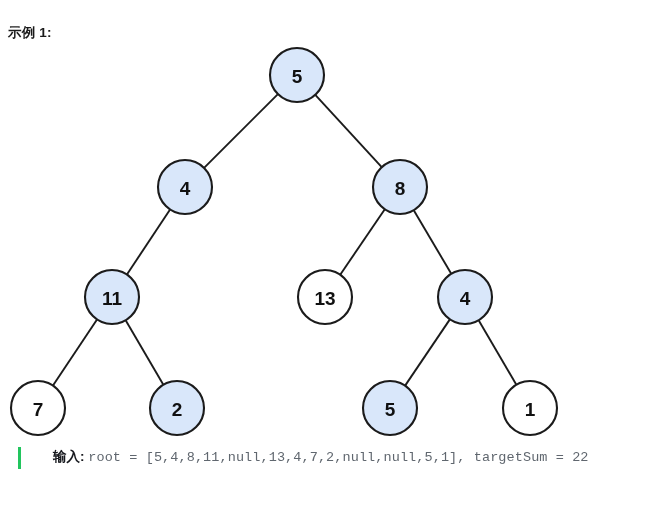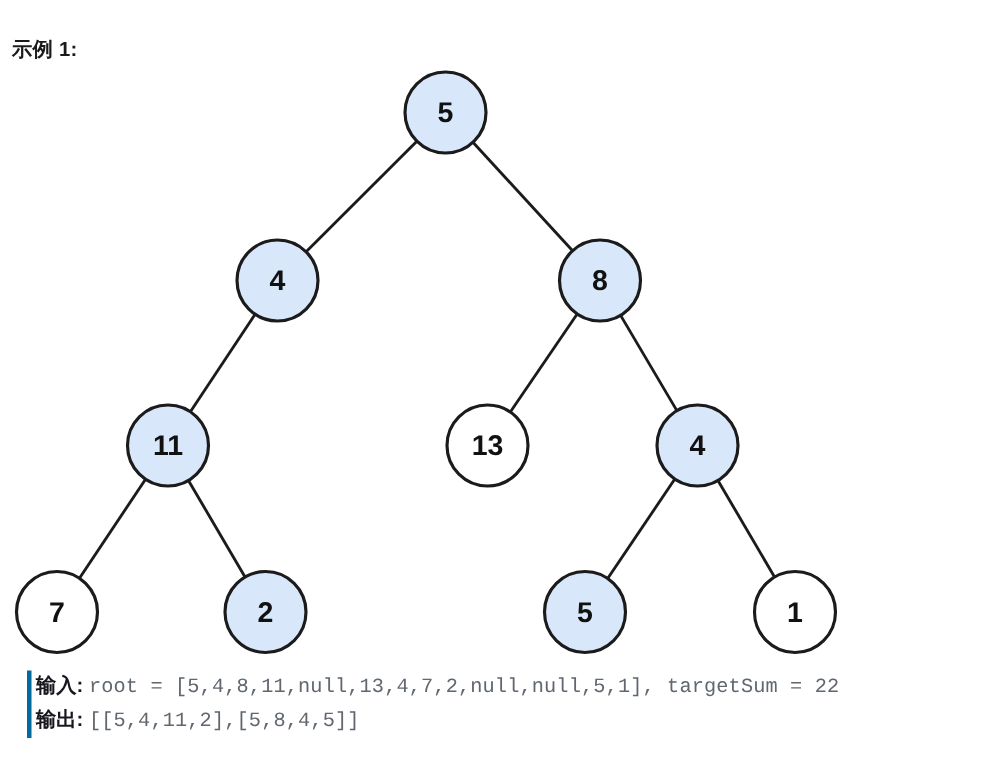--- a/index.html
+++ b/index.html
@@ -52,22 +52,22 @@
     font-size: 19px;
     font-weight: bold;
     fill: #111111;
     text-anchor: middle;
     dominant-baseline: central;
   }
   #io-block {
     position: absolute;
     left: 18px;
     top: 447px;
-    padding-left: 3px;
-    border-left: 3px solid #0369a1;
+    padding-left: 32px;
+    border-left: 3px solid #22c55e;
     line-height: 1.52;
   }
   .io-row {
     white-space: nowrap;
     font-size: 13.5px;
   }
   .io-key {
     font-family: "Liberation Sans", sans-serif;
     font-weight: bold;
     color: #16181d;
@@ -140,17 +140,13 @@
         </g>
       </g>
   </svg>
 </div>
 
 <div id="io-block">
   <div class="io-row">
     <span class="io-key">输入:</span>
     <span class="io-val">root = [5,4,8,11,null,13,4,7,2,null,null,5,1], targetSum = 22</span>
   </div>
-  <div class="io-row">
-    <span class="io-key">输出:</span>
-    <span class="io-val">[[5,4,11,2],[5,8,4,5]]</span>
-  </div>
 </div>
 
 </body></html>

